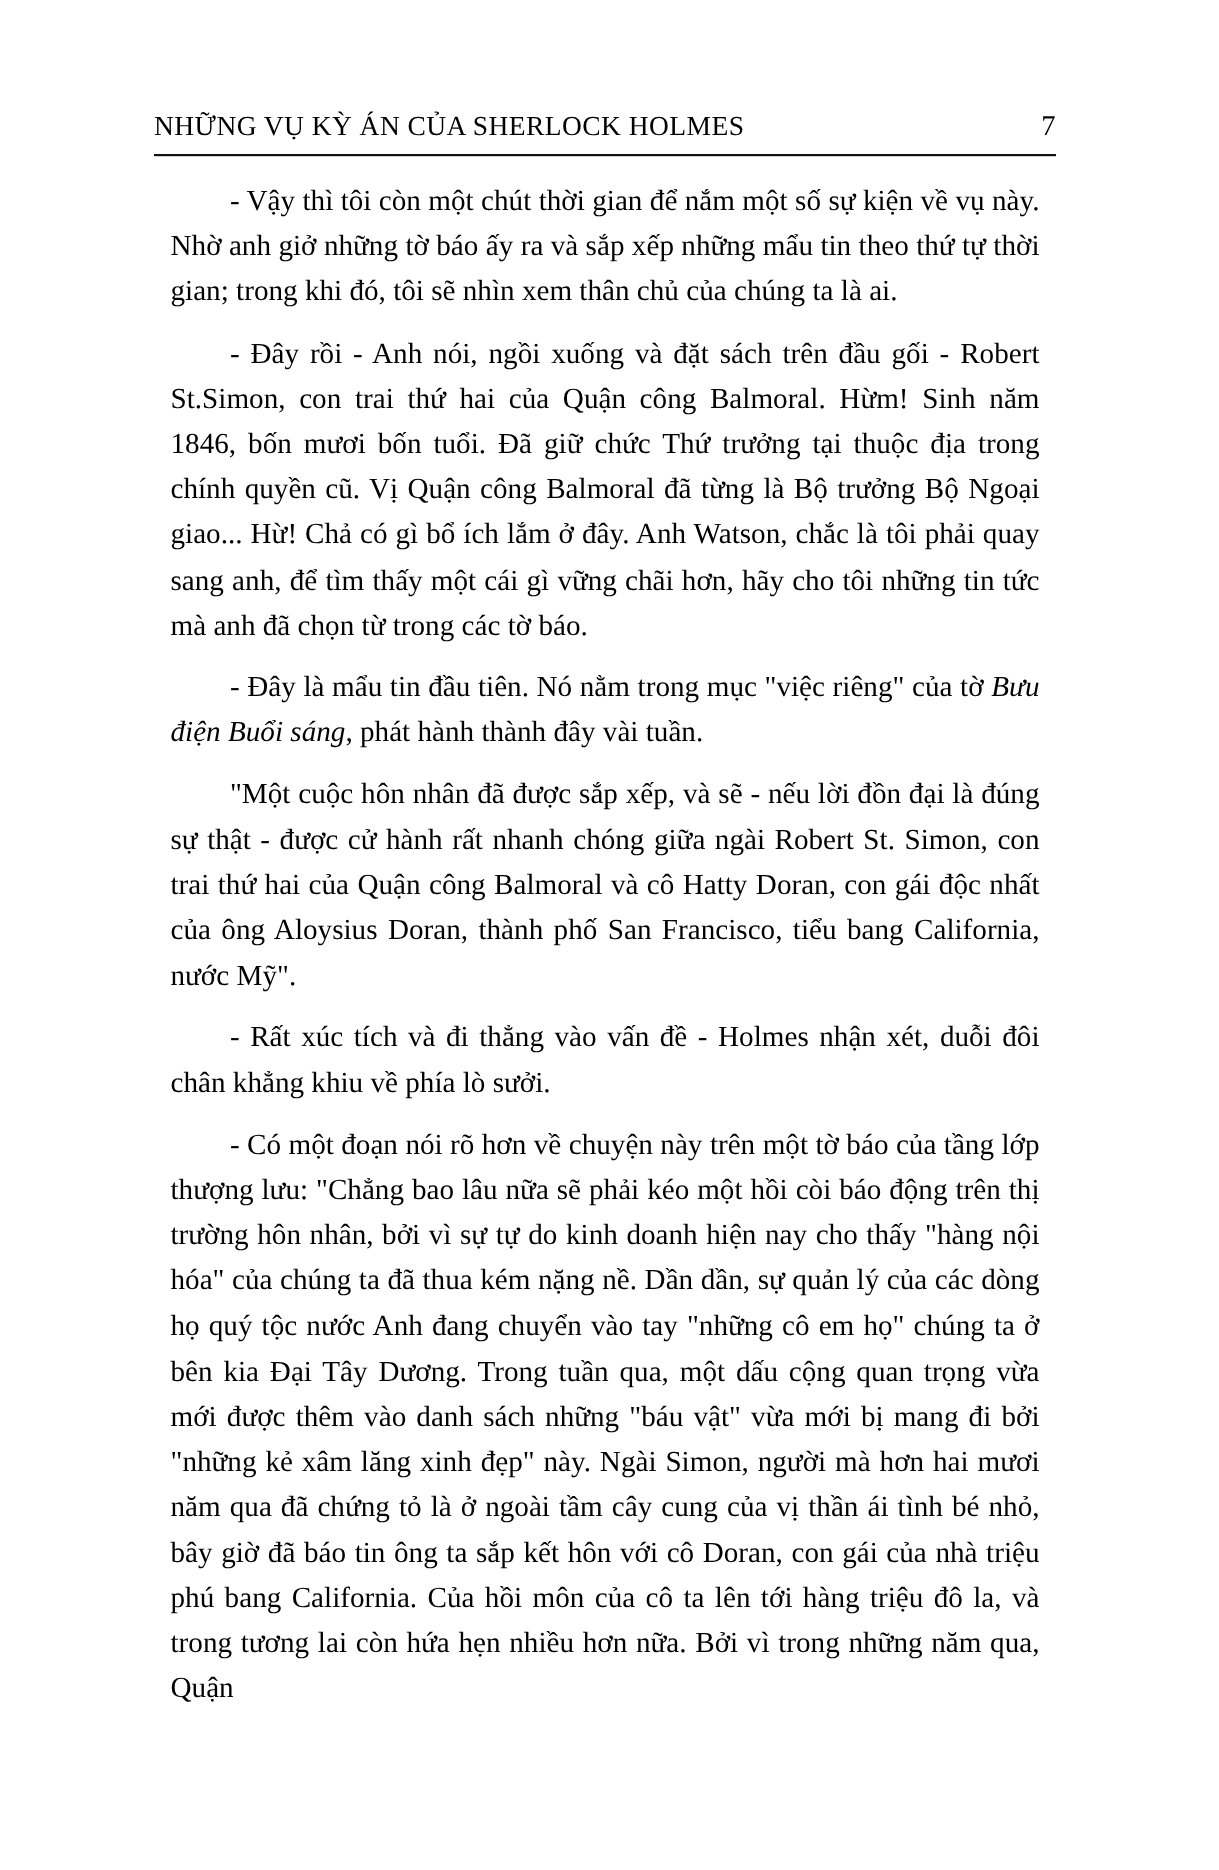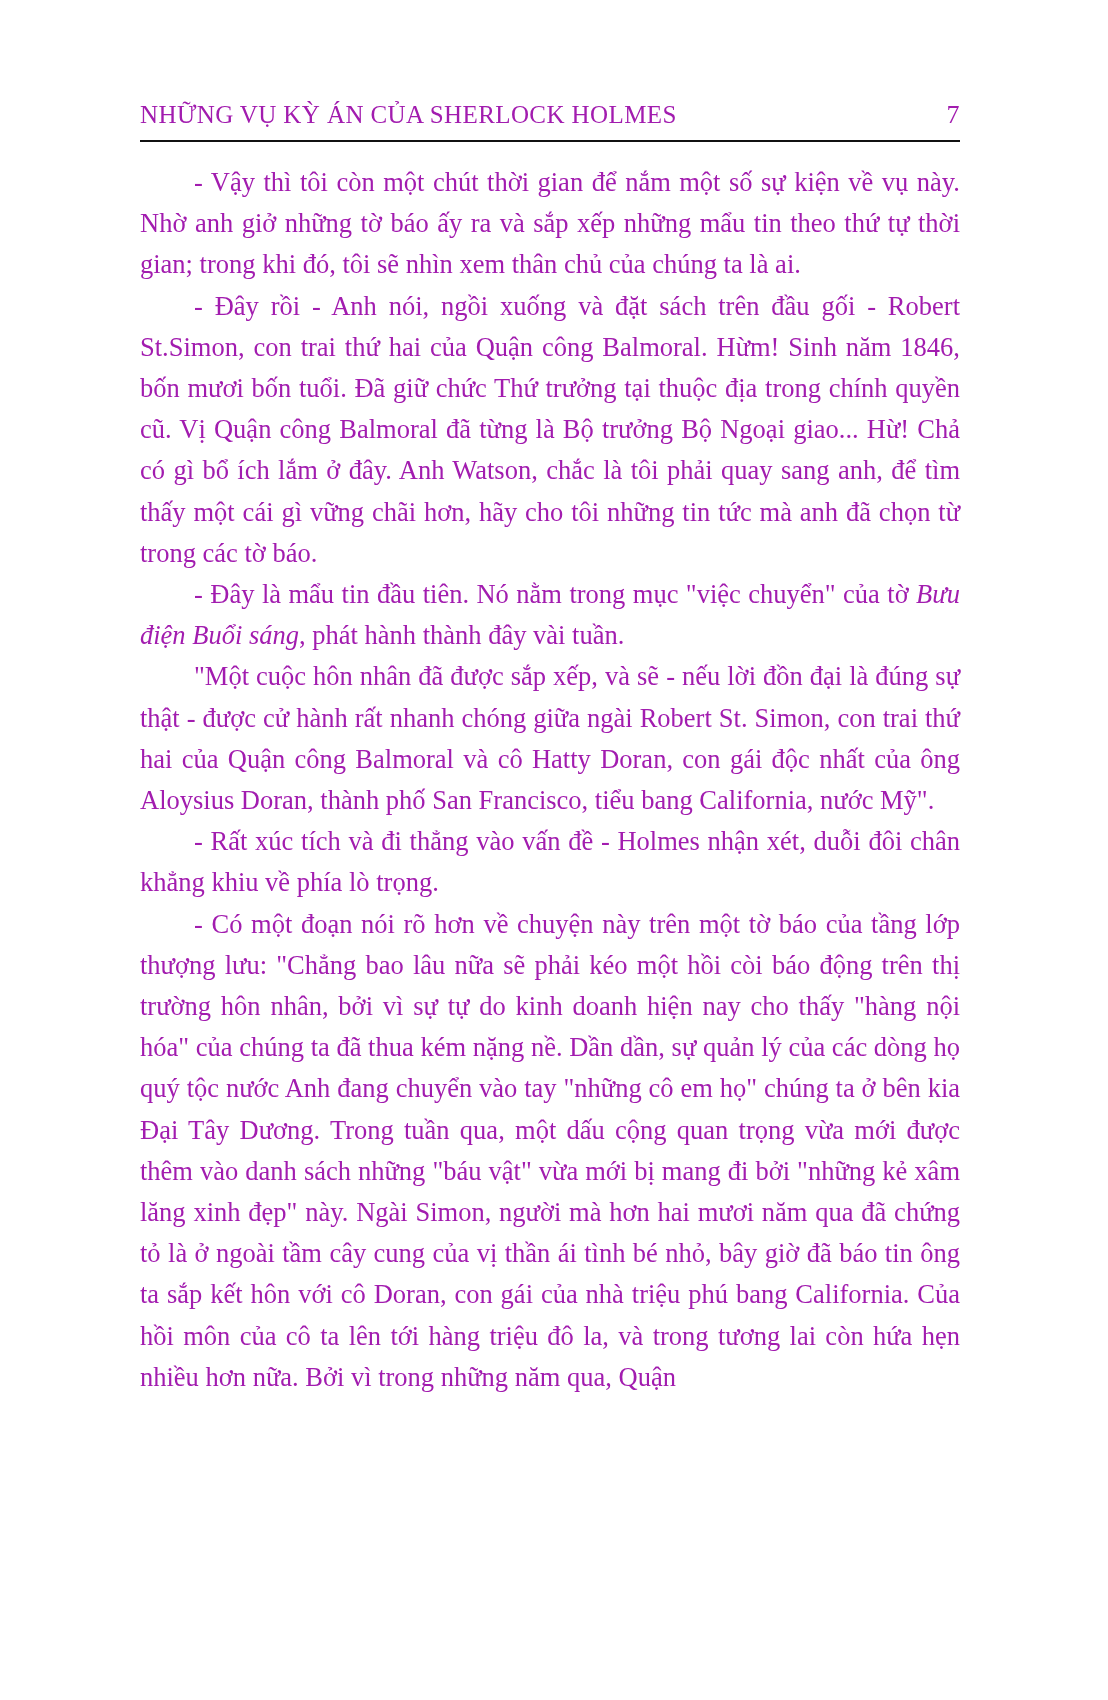--- a/index.html
+++ b/index.html
@@ -7,21 +7,21 @@
     padding: 0;
     background: #ffffff;
   }
   .page {
     position: relative;
     width: 1108px;
     height: 1700px;
     margin: 0 auto;
     background: #ffffff;
     font-family: "Liberation Serif", "DejaVu Serif", serif;
-    color: #a21caf;
+    color: #000000;
     box-sizing: border-box;
   }
   .content {
     position: absolute;
     left: 140px;
     top: 100px;
     width: 820px;
   }
   .header {
     display: flex;
@@ -43,21 +43,21 @@
   }
   .body-text {
     margin-top: 20px;
     font-size: 26.5px;
     line-height: 1.555;
     text-align: justify;
     text-justify: inter-word;
     hyphens: none;
   }
   .body-text p {
-    margin: 0;
+    margin: 15px;
     text-indent: 54px;
   }
   em.italic {
     font-style: italic;
   }
 </style>
 </head>
 <body>
 
 <div class="page">
@@ -69,23 +69,23 @@
     </div>
     <div class="rule"></div>
 
     <div class="body-text">
 
       <p>- Vậy thì tôi còn một chút thời gian để nắm một số sự kiện về vụ này. Nhờ anh giở những tờ báo ấy ra và sắp xếp những mẩu tin theo thứ tự thời gian; trong khi đó, tôi sẽ nhìn xem thân chủ của chúng ta là ai.</p>
 
 
       <p>- Đây rồi - Anh nói, ngồi xuống và đặt sách trên đầu gối - Robert St.Simon, con trai thứ hai của Quận công Balmoral. Hừm! Sinh năm 1846, bốn mươi bốn tuổi. Đã giữ chức Thứ trưởng tại thuộc địa trong chính quyền cũ. Vị Quận công Balmoral đã từng là Bộ trưởng Bộ Ngoại giao... Hừ! Chả có gì bổ ích lắm ở đây. Anh Watson, chắc là tôi phải quay sang anh, để tìm thấy một cái gì vững chãi hơn, hãy cho tôi những tin tức mà anh đã chọn từ trong các tờ báo.</p>
 
-      <p><span>- Đây là mẩu tin đầu tiên. Nó nằm trong mục "việc chuyển" của tờ </span><em class="italic">Bưu điện Buổi sáng</em><span>, phát hành thành đây vài tuần.</span></p>
+      <p><span>- Đây là mẩu tin đầu tiên. Nó nằm trong mục "việc riêng" của tờ </span><em class="italic">Bưu điện Buổi sáng</em><span>, phát hành thành đây vài tuần.</span></p>
 
       <p>"Một cuộc hôn nhân đã được sắp xếp, và sẽ - nếu lời đồn đại là đúng sự thật - được cử hành rất nhanh chóng giữa ngài Robert St. Simon, con trai thứ hai của Quận công Balmoral và cô Hatty Doran, con gái độc nhất của ông Aloysius Doran, thành phố San Francisco, tiểu bang California, nước Mỹ".</p>
 
-      <p>- Rất xúc tích và đi thẳng vào vấn đề - Holmes nhận xét, duỗi đôi chân khẳng khiu về phía lò trọng.</p>
+      <p>- Rất xúc tích và đi thẳng vào vấn đề - Holmes nhận xét, duỗi đôi chân khẳng khiu về phía lò sưởi.</p>
 
       <p>- Có một đoạn nói rõ hơn về chuyện này trên một tờ báo của tầng lớp thượng lưu: "Chẳng bao lâu nữa sẽ phải kéo một hồi còi báo động trên thị trường hôn nhân, bởi vì sự tự do kinh doanh hiện nay cho thấy "hàng nội hóa" của chúng ta đã thua kém nặng nề. Dần dần, sự quản lý của các dòng họ quý tộc nước Anh đang chuyển vào tay "những cô em họ" chúng ta ở bên kia Đại Tây Dương. Trong tuần qua, một dấu cộng quan trọng vừa mới được thêm vào danh sách những "báu vật" vừa mới bị mang đi bởi "những kẻ xâm lăng xinh đẹp" này. Ngài Simon, người mà hơn hai mươi năm qua đã chứng tỏ là ở ngoài tầm cây cung của vị thần ái tình bé nhỏ, bây giờ đã báo tin ông ta sắp kết hôn với cô Doran, con gái của nhà triệu phú bang California. Của hồi môn của cô ta lên tới hàng triệu đô la, và trong tương lai còn hứa hẹn nhiều hơn nữa. Bởi vì trong những năm qua, Quận</p>
 
     </div>
   </div>
 </div>
 
 </body></html>

